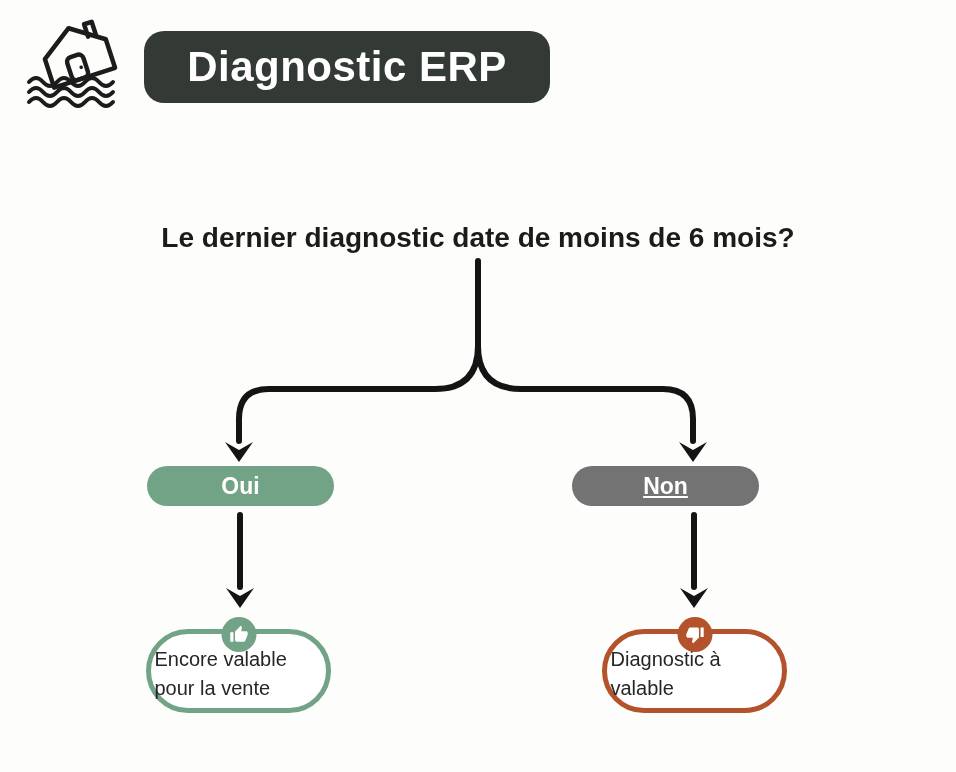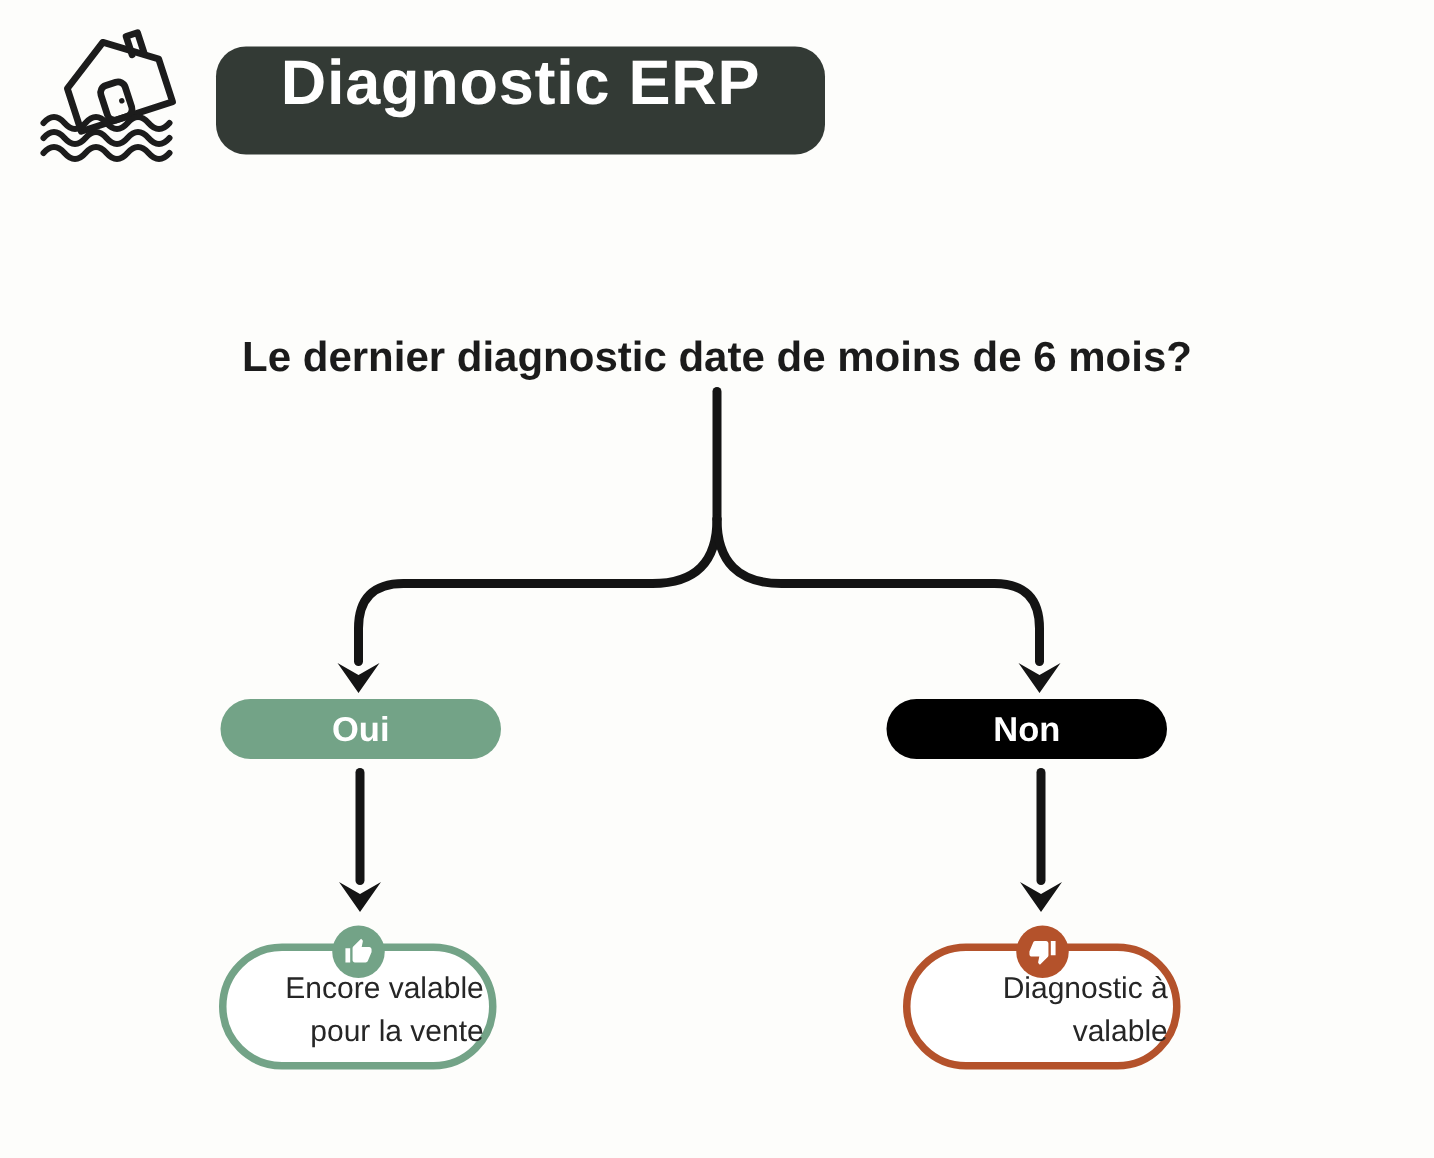--- a/index.html
+++ b/index.html
@@ -22,21 +22,21 @@
   }
   .header-badge {
     position: absolute;
     left: 144px;
     top: 31px;
     width: 406px;
     height: 72px;
     background: #333A35;
     border-radius: 20px;
     display: flex;
-    align-items: flex-start;
+    align-items: center;
     justify-content: center;
     color: #FFFFFF;
     font-weight: 700;
     font-size: 42px;
     letter-spacing: 0.5px;
   }
 
   
   .question {
     position: absolute;
@@ -66,42 +66,42 @@
     height: 40px;
     border-radius: 24px;
     display: flex;
     align-items: center;
     justify-content: center;
     color: #FFFFFF;
     font-weight: 700;
     font-size: 23px;
   }
   .pill-yes { left: 147px; top: 466px; background: #73A387; }
-  .pill-no  { left: 591px; top: 466px; background: #000000; }
+  .pill-no  { left: 572px; top: 466px; background: #737373; text-decoration: underline; }
 
   
   .result-box {
     position: absolute;
     top: 629px;
     width: 185px;
     height: 84px;
     box-sizing: border-box;
     background: #FFFFFF;
     border: 5px solid;
     border-radius: 42px;
     display: flex;
     align-items: center;
     justify-content: center;
   }
   .result-yes { left: 146px; border-color: #73A387; }
   .result-no  { left: 602px; border-color: #B4522B; }
   .result-text {
     width: 168px;
     padding-top: 5px;
-    text-align: right;
+    text-align: left;
     font-size: 20px;
     line-height: 1.45;
     color: #262626;
   }
   .badge-circle {
     position: absolute;
     top: -17px;
     left: 50%;
     transform: translateX(-50%);
     width: 35px;

